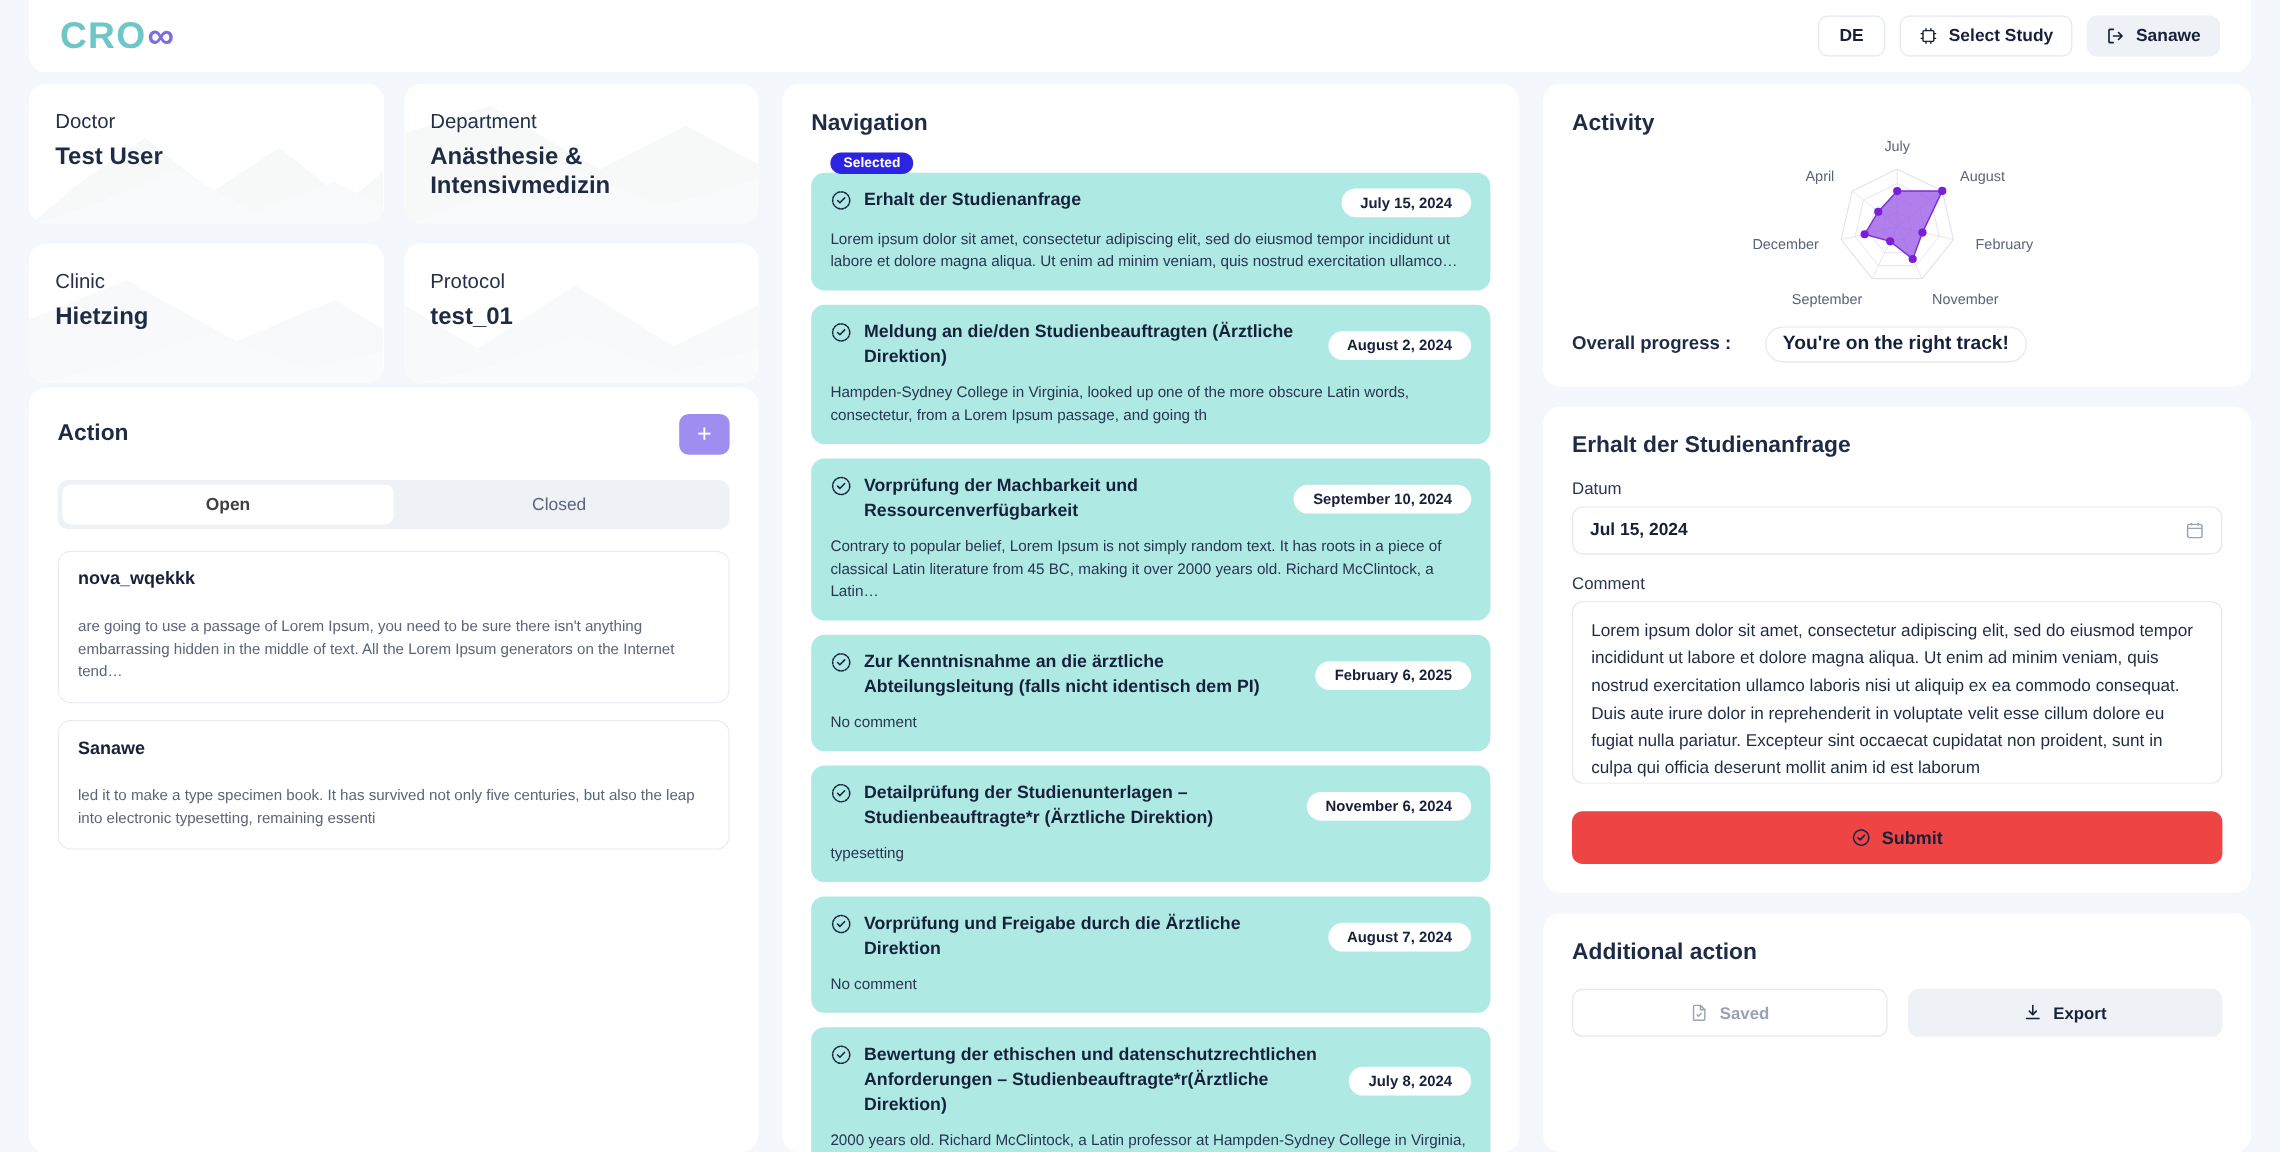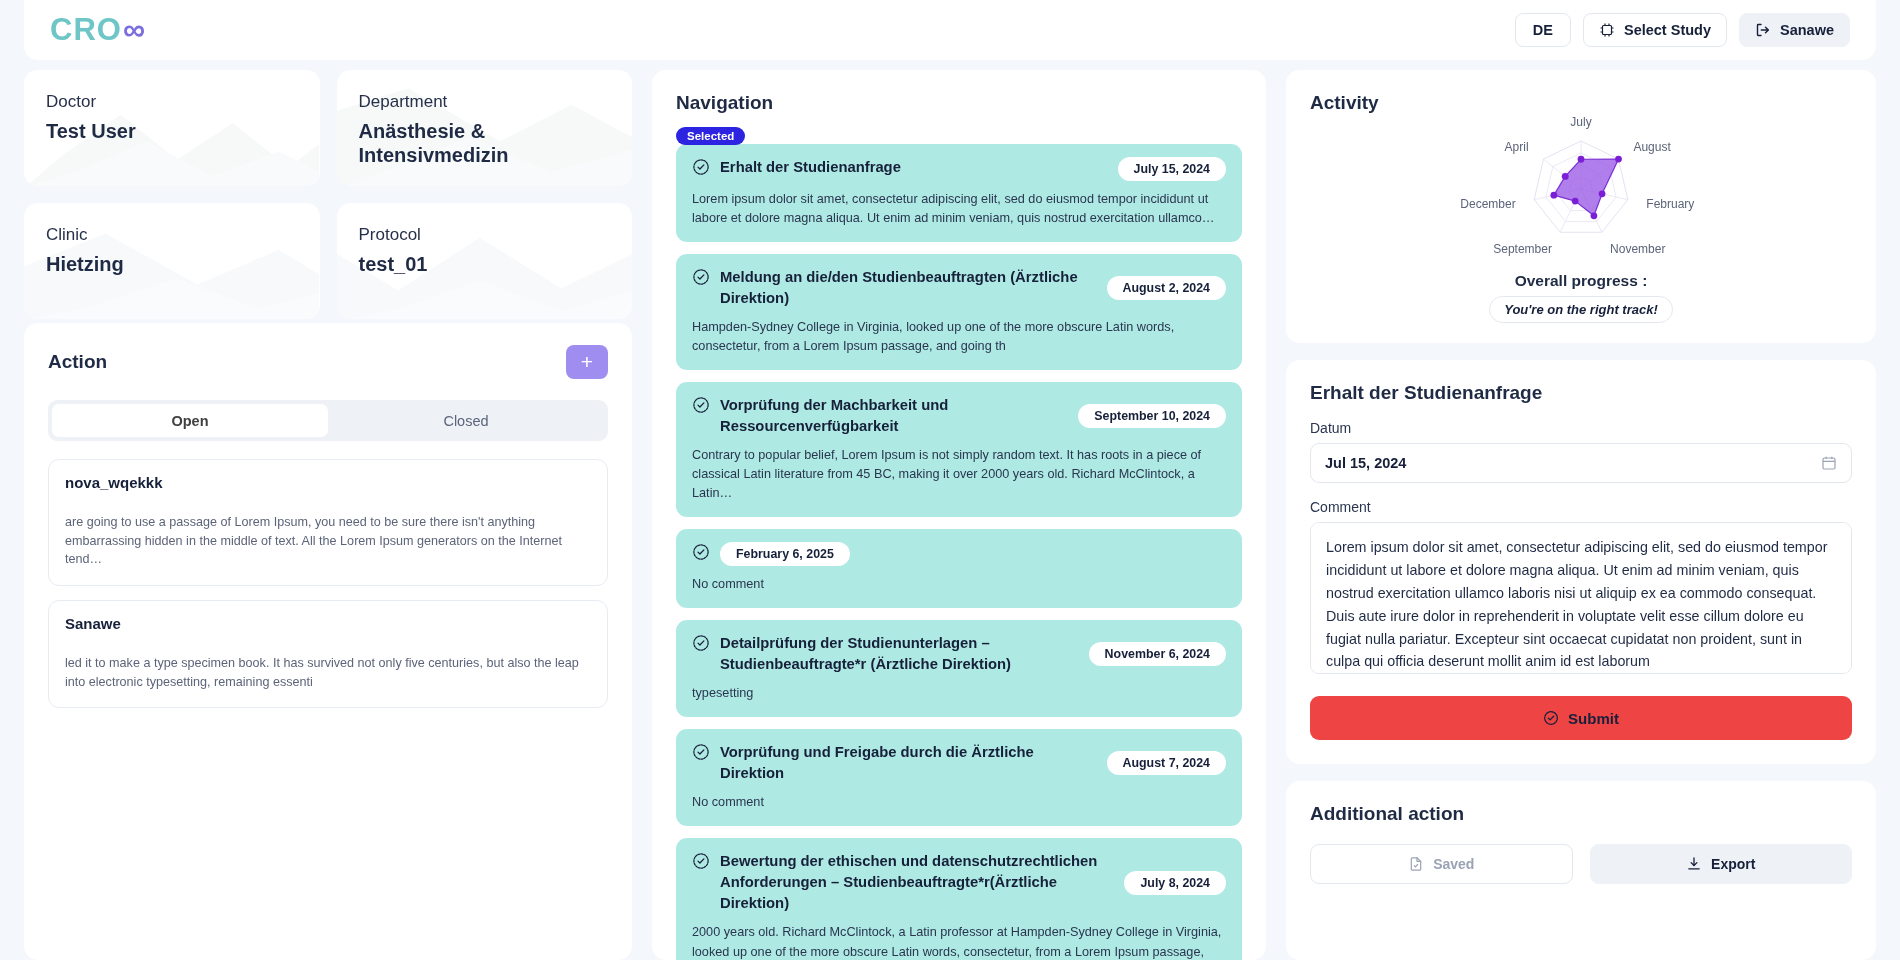--- a/index.html
+++ b/index.html
@@ -81,21 +81,21 @@
   .act-item .t { font-size: 15px; font-weight: 700; color:#17203a; }
   .act-item .d { font-size: 12.6px; color: #5c6泛; }
   .act-item .d { color:#5c6479; line-height: 1.48; margin-top: 22px; }
 
   
   .nav-card { height: 100%; padding: 22px 24px 0 24px; overflow: hidden; }
   .nav-title { font-size: 19px; font-weight: 600; }
   .sel-badge {
     display: inline-block; background: #2c24e0; color: #fff;
     font-size: 11.5px; font-weight: 700; border-radius: 20px;
-    padding: 3px 11px; margin: 13px 0 -10px 0; position: relative; z-index: 3;
+    padding: 3px 11px; margin: 13px 0 -10px 16px; position: relative; z-index: 3;
   }
   .nav-list { margin-top: 0; display: flex; flex-direction: column; gap: 12px; }
   .nav-item {
     background: #aeeae3; border-radius: 11px; padding: 13px 16px 14px 16px;
     position: relative;
   }
   .nav-item.sel { background:#aeeae3; }
   .nav-row { display: flex; align-items: flex-start; gap: 10px; }
   .nav-chk { flex: 0 0 18px; margin-top: 1px; }
   .nav-name { flex: 1 1 auto; font-size: 14.8px; font-weight: 600; line-height: 1.42; color:#17203a; padding-right: 10px;}
@@ -103,25 +103,25 @@
     flex: 0 0 auto; background: #fff; border-radius: 20px;
     font-size: 12.4px; font-weight: 700; color: #17203a;
     padding: 5px 16px; white-space: nowrap; align-self: center;
   }
   .nav-desc { font-size: 12.7px; color: #2a3550; line-height: 1.5; margin-top: 9px; }
 
   
   .act-card { padding: 22px 24px 20px 24px; flex: 0 0 auto; }
   .act-card .h { font-size: 19px; font-weight: 600; }
   .radar-wrap { display: flex; justify-content: center; margin-top: 2px; }
-  .prog-row { display: flex; align-items: center; gap: 6px; margin-top: 6px; flex-direction: column; }
+  .prog-row { display: flex; align-items: center; gap: 28px; margin-top: 6px; }
   .prog-lbl { font-size: 15.5px; font-weight: 600; }
   .prog-pill {
     border: 1px solid #e3e8ef; border-radius: 20px; padding: 5px 14px;
-    font-size: 13px; font-weight: 600; color: #17203a; font-style: italic;
+    font-size: 16px; font-weight: 600; color: #17203a;
   }
 
   
   .form-card { padding: 22px 24px 24px 24px; flex: 0 0 auto;}
   .form-title { font-size: 19px; font-weight: 600; }
   .f-label { font-size: 14px; color: #2b3550; margin: 16px 0 7px 0; }
   .date-input {
     height: 40px; border: 1px solid #e3e8ef; border-radius: 9px;
     display: flex; align-items: center; justify-content: space-between;
     padding: 0 14px; font-size: 14.5px; font-weight: 700; color:#17203a;
@@ -290,20 +290,21 @@
                 <div class="nav-date">September 10, 2024</div>
               </div>
               <div class="nav-desc">Contrary to popular belief, Lorem Ipsum is not simply random text. It has roots in a piece of classical Latin literature from 45 BC, making it over 2000 years old. Richard McClintock, a Latin…</div>
             </div>
             <div class="nav-item">
               <div class="nav-row">
                 <span class="nav-chk"><svg viewBox="0 0 18 18" width="18" height="18" fill="none" stroke="#17203a" stroke-width="1.25" stroke-linecap="round" stroke-linejoin="round">
                     <circle cx="9" cy="9" r="7.1" stroke-dasharray="1.8 1.2"></circle>
                     <path d="M6 9.1 7.9 11l4-4.1"></path>
                   </svg></span>
+                <div class="nav-name">Zur Kenntnisnahme an die ärztliche Abteilungsleitung (falls nicht identisch dem PI)</div>
                 <div class="nav-date">February 6, 2025</div>
               </div>
               <div class="nav-desc">No comment</div>
             </div>
             <div class="nav-item">
               <div class="nav-row">
                 <span class="nav-chk"><svg viewBox="0 0 18 18" width="18" height="18" fill="none" stroke="#17203a" stroke-width="1.25" stroke-linecap="round" stroke-linejoin="round">
                     <circle cx="9" cy="9" r="7.1" stroke-dasharray="1.8 1.2"></circle>
                     <path d="M6 9.1 7.9 11l4-4.1"></path>
                   </svg></span>

